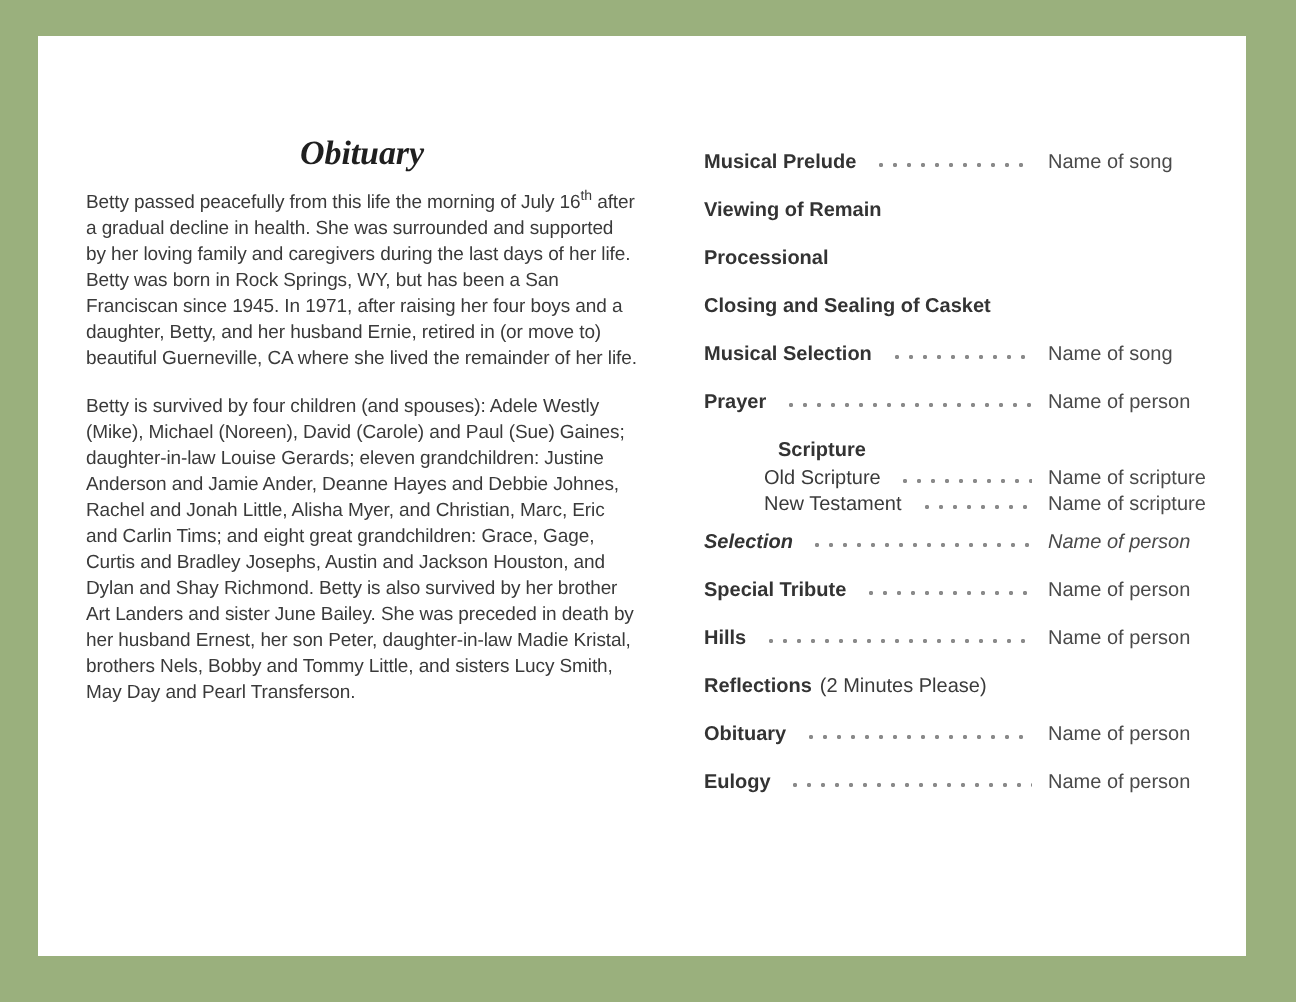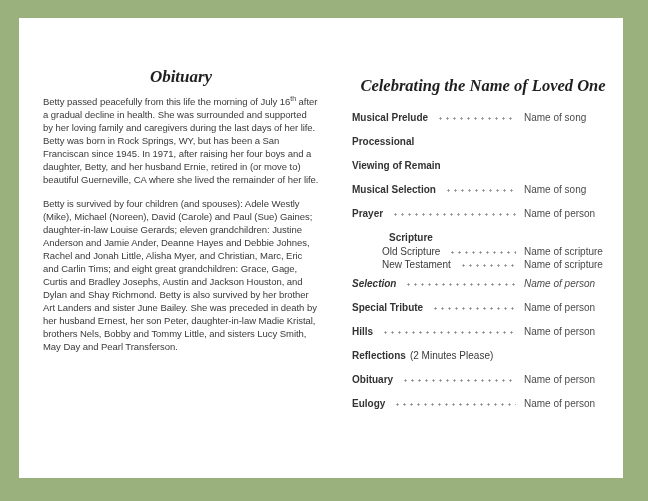--- a/index.html
+++ b/index.html
@@ -90,36 +90,38 @@
 <div class="canvas">
   <div class="page">
 
     <div class="col-left">
       <h1>Obituary</h1>
       <p><span>Betty passed peacefully from this life the morning of July 16</span><sup>th</sup><span> after a gradual decline in health.  She was surrounded and supported by her loving family and caregivers during the last days of her life.  Betty was born in Rock Springs, WY, but has been a San Franciscan since 1945.  In 1971, after raising her four boys and a daughter, Betty, and her husband Ernie, retired in (or move to) beautiful Guerneville, CA where she lived the remainder of her life.</span></p>
       <p>Betty is survived by four children (and spouses): Adele Westly (Mike), Michael (Noreen), David (Carole) and Paul (Sue) Gaines; daughter-in-law Louise Gerards;  eleven grandchildren: Justine Anderson and Jamie Ander, Deanne Hayes and Debbie Johnes, Rachel and Jonah Little, Alisha Myer, and Christian, Marc, Eric and Carlin Tims;  and eight great grandchildren: Grace, Gage, Curtis and Bradley Josephs, Austin and Jackson Houston, and Dylan and Shay Richmond.  Betty is also survived by her brother Art Landers and sister June Bailey.  She was preceded in death by her husband Ernest, her son Peter, daughter-in-law Madie Kristal, brothers Nels, Bobby and Tommy Little, and sisters Lucy Smith, May Day and Pearl Transferson.</p>
     </div>
 
     <div class="col-right">
-      <h1>Celebrating the Name of Loved One</h1>
 
       <div class="row">
         <span class="plabel">Musical Prelude</span>
         <span class="leader"></span>
         <span class="pvalue">Name of song</span>
       </div>
 
       <div class="row">
+        <span class="plabel">Viewing of Remain</span>
+      </div>
+
+      <div class="row">
         <span class="plabel">Processional</span>
       </div>
 
       <div class="row">
-        <span class="plabel">Viewing of Remain</span>
+        <span class="plabel">Closing and Sealing of Casket</span>
       </div>
-
 
       <div class="row">
         <span class="plabel">Musical Selection</span>
         <span class="leader"></span>
         <span class="pvalue">Name of song</span>
       </div>
 
       <div class="row">
         <span class="plabel">Prayer</span>
         <span class="leader"></span>

